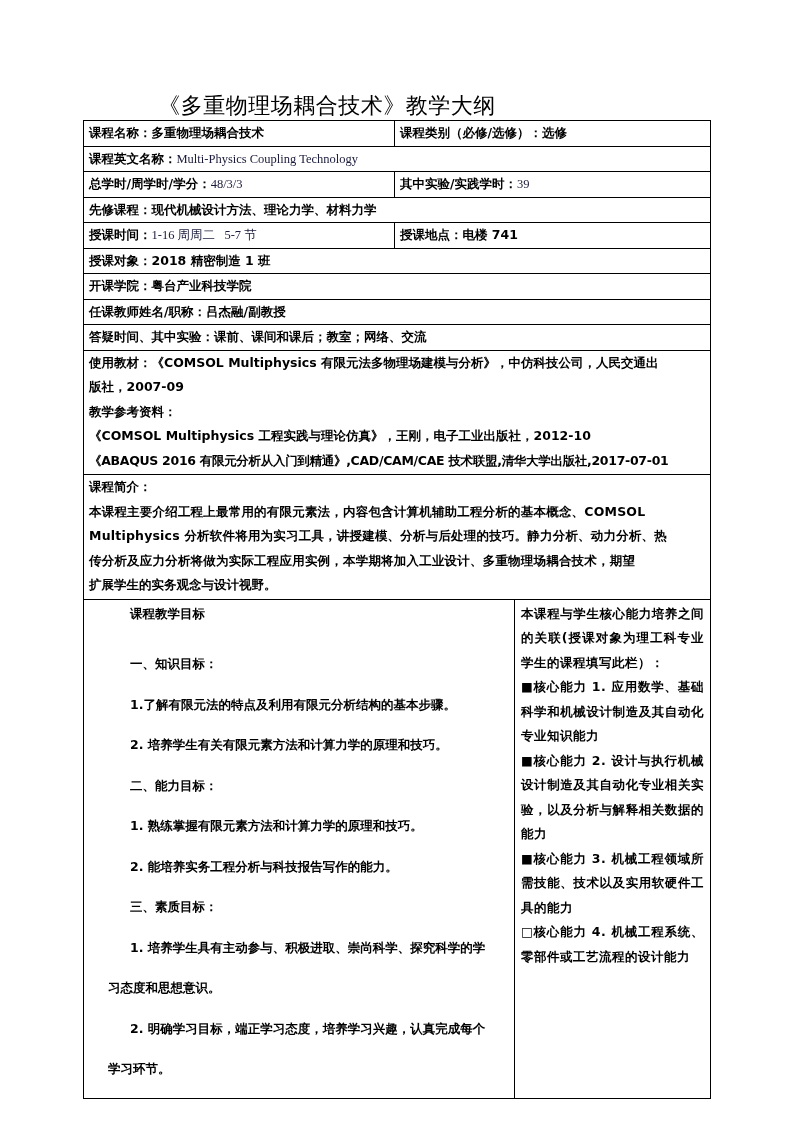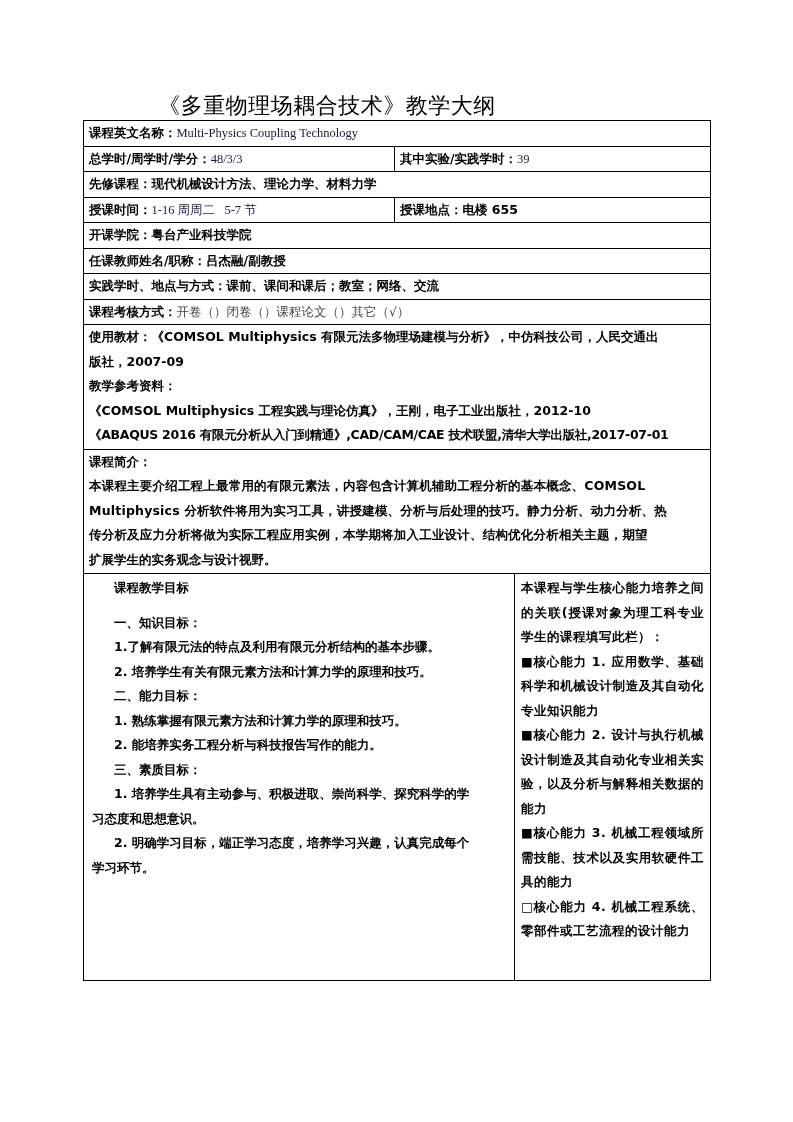--- a/index.html
+++ b/index.html
@@ -51,21 +51,21 @@
       color: #1a1a3a;
     }
     .normal {
       font-weight: normal;
       color: #444;
       font-family: "DejaVu Serif", "Liberation Serif", serif;
     }
     .block-cell { line-height: 24.5px; }
     .para { margin: 0; }
     .objectives { padding: 2px 8px 0 8px !important; }
-    .obj-line { margin: 0; line-height: 24.5px; }
+    .obj-line { margin: 16px; line-height: 24.5px; }
     .obj-indent { padding-left: 22px; }
     .obj-heading { padding-left: 22px; margin-top: 4px; }
     .obj-gap { height: 6px; }
     .core-text {
       text-align: justify;
       text-align-last: left;
       letter-spacing: 0.5px;
       line-height: 24.5px;
       margin: 0;
     }
@@ -76,20 +76,28 @@
 <div class="title">《多重物理场耦合技术》教学大纲</div>
 
 <table class="syllabus">
   <colgroup>
     <col style="width:311px">
     <col style="width:120px">
     <col style="width:196px">
   </colgroup>
 
   <tbody>
+      <tr class="row-single">
+    <td>
+      <span>课程名称：</span><span>多重物理场耦合技术</span>
+    </td>
+    <td colspan="2">
+      <span>课程类别（必修/选修）：</span><span>选修</span>
+    </td>
+  </tr>
 
   <tr class="row-single">
     <td colspan="3">
       <span>课程英文名称：</span><span class="en">Multi-Physics Coupling Technology</span>
     </td>
   </tr>
 
   <tr class="row-single">
     <td>
       <span>总学时/周学时/学分：</span><span class="en">48/3/3</span>
@@ -103,65 +111,65 @@
     <td colspan="3">
       <span>先修课程：</span><span>现代机械设计方法、理论力学、材料力学</span>
     </td>
   </tr>
 
   <tr class="row-single">
     <td>
       <span>授课时间：</span><span class="en" style="white-space:pre">1-16 周周二   5-7 节</span>
     </td>
     <td colspan="2">
-      <span>授课地点：</span><span>电楼 655</span>
+      <span>授课地点：</span><span>电楼 741</span>
     </td>
   </tr>
 
+  <tr class="row-single">
+    <td colspan="3">
+      <span>授课对象：</span><span>2018 精密制造 1 班</span>
+    </td>
+  </tr>
 
   <tr class="row-single">
     <td colspan="3">
       <span>开课学院：</span><span>粤台产业科技学院</span>
     </td>
   </tr>
 
   <tr class="row-single">
     <td colspan="3">
       <span>任课教师姓名/职称：</span><span>吕杰融/副教授</span>
     </td>
   </tr>
 
   <tr class="row-single">
     <td colspan="3">
-      <span>实践学时、地点与方式：</span><span>课前、课间和课后；教室；网络、交流</span>
+      <span>答疑时间、其中实验：</span><span>课前、课间和课后；教室；网络、交流</span>
     </td>
   </tr>
 
-  <tr class="row-single">
-    <td colspan="3">
-      <span>课程考核方式：</span><span class="normal">开卷（）闭卷（）课程论文（）其它（√）</span>
-    </td>
-  </tr>
 
   <tr>
     <td colspan="3" class="block-cell" style="padding-top:0;padding-bottom:1px;">
       <p class="para"><span>使用教材：</span><span>《COMSOL Multiphysics 有限元法多物理场建模与分析》，中仿科技公司，人民交通出</span></p>
       <p class="para">版社，2007-09</p>
       <p class="para">教学参考资料：</p>
       <p class="para">《COMSOL Multiphysics 工程实践与理论仿真》，王刚，电子工业出版社，2012-10</p>
       <p class="para" style="letter-spacing:-0.3px;white-space:nowrap;">《ABAQUS 2016 有限元分析从入门到精通》,CAD/CAM/CAE 技术联盟,清华大学出版社,2017-07-01</p>
     </td>
   </tr>
 
   <tr>
     <td colspan="3" class="block-cell" style="padding-top:0;padding-bottom:1px;margin-left:32px;">
       <p class="para">课程简介：</p>
       <p class="para" style="white-space:nowrap;letter-spacing:0.2px;">本课程主要介绍工程上最常用的有限元素法，内容包含计算机辅助工程分析的基本概念、COMSOL</p>
       <p class="para" style="white-space:nowrap;letter-spacing:0.2px;">Multiphysics 分析软件将用为实习工具，讲授建模、分析与后处理的技巧。静力分析、动力分析、热</p>
-      <p class="para" style="white-space:nowrap;letter-spacing:0.2px;">传分析及应力分析将做为实际工程应用实例，本学期将加入工业设计、结构优化分析相关主题，期望</p>
+      <p class="para" style="white-space:nowrap;letter-spacing:0.2px;">传分析及应力分析将做为实际工程应用实例，本学期将加入工业设计、多重物理场耦合技术，期望</p>
       <p class="para">扩展学生的实务观念与设计视野。</p>
     </td>
   </tr>
 
   <tr>
     <td colspan="2" class="objectives" style="height:404px;">
       <p class="obj-line obj-heading" style="margin-top:0;">课程教学目标</p>
       <div class="obj-gap"></div>
       <p class="obj-line obj-heading">一、知识目标：</p>
       <p class="obj-line obj-indent">1.了解有限元法的特点及利用有限元分析结构的基本步骤。</p>

